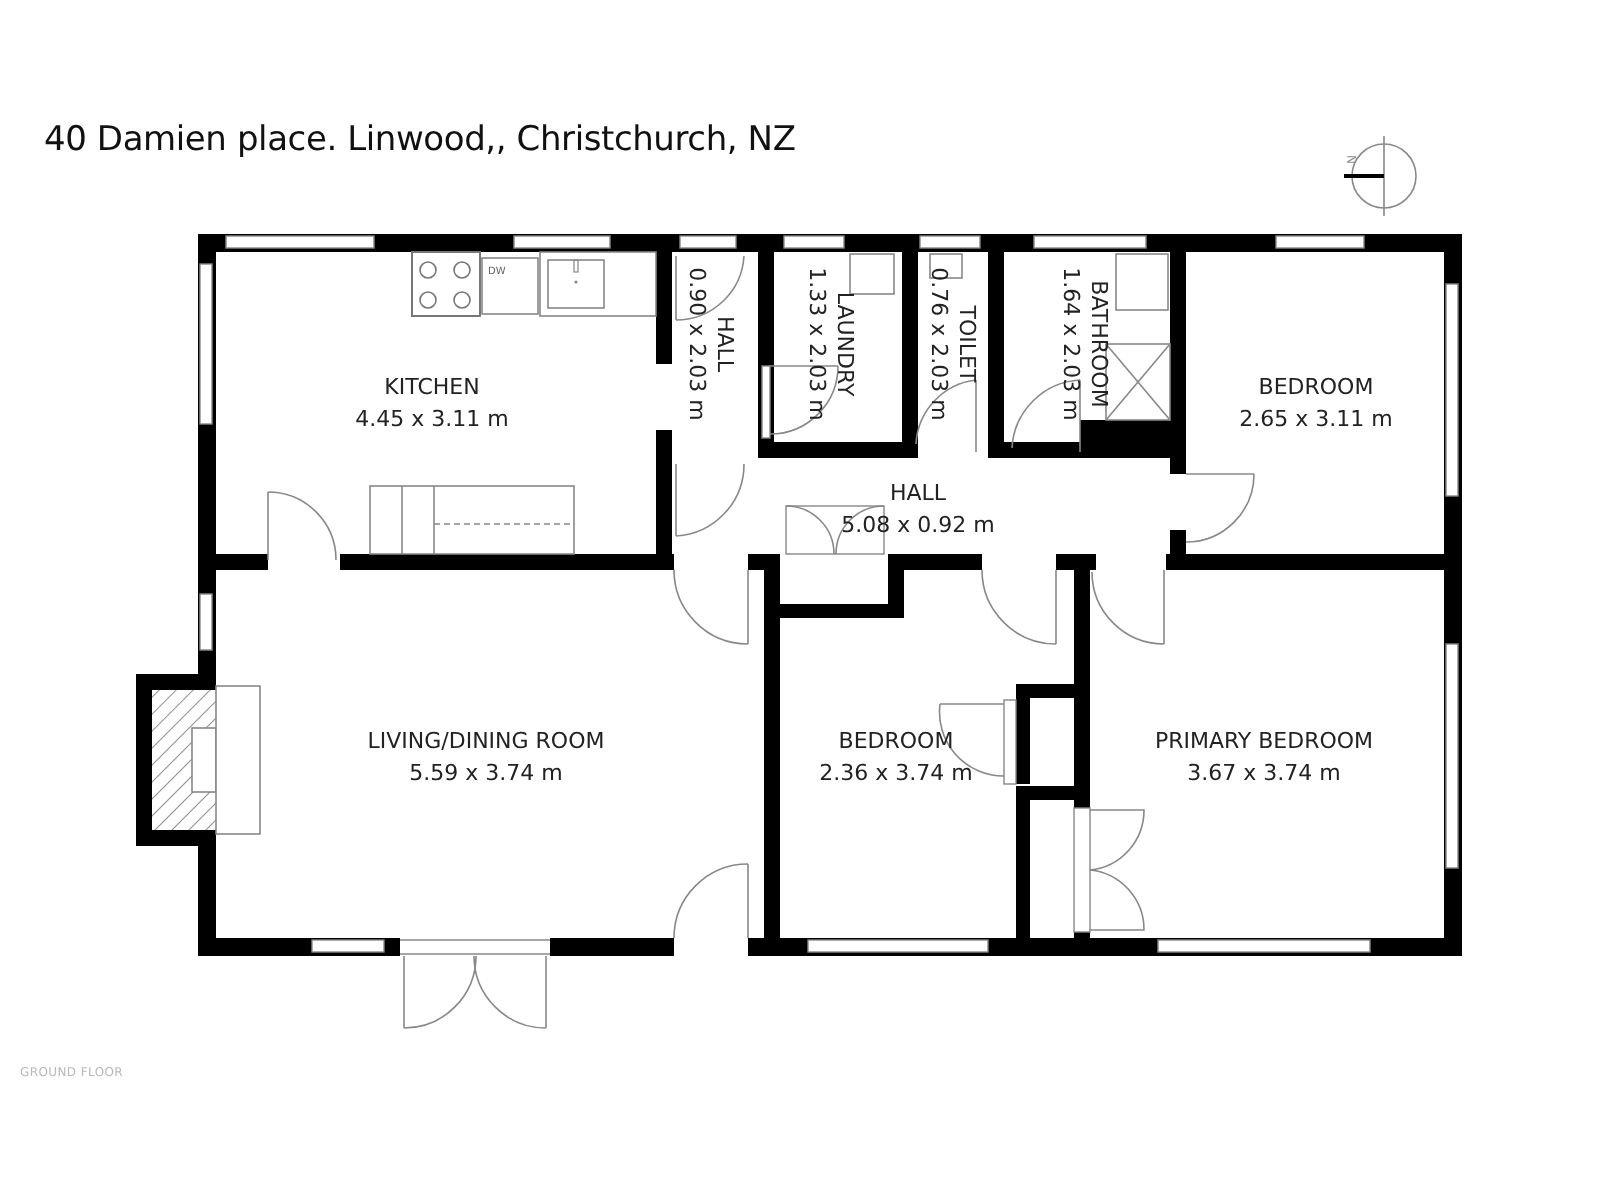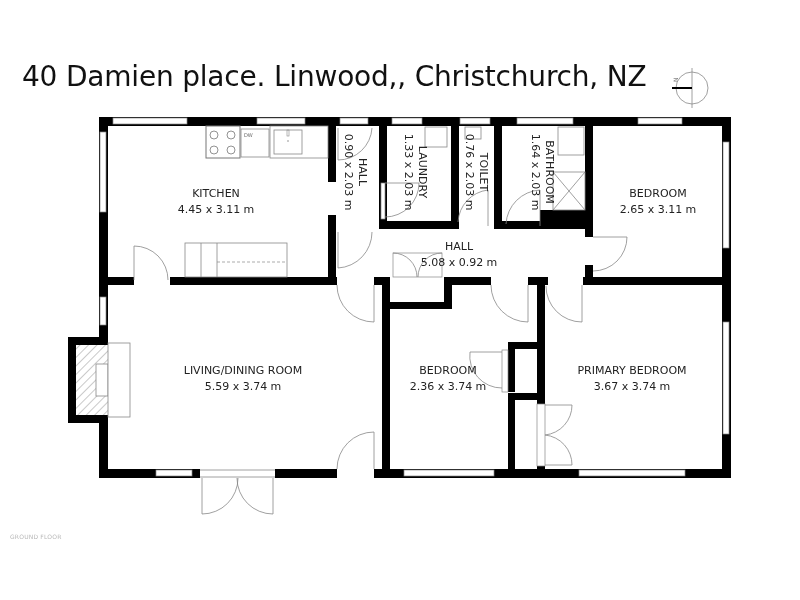--- a/index.html
+++ b/index.html
@@ -1,17 +1,17 @@
 <!DOCTYPE html>
 <html><head>
 <meta charset="utf-8">
 <style>
   html, body { margin: 0; padding: 0; background: #ffffff; }
   body { width: 800px; height: 600px; position: relative; overflow: hidden; font-family: "DejaVu Sans", sans-serif; }
-  .title { position: absolute; left: 22px; top: 60px; font-size: 28px; color: #111; font-family: "DejaVu Sans", sans-serif; letter-spacing: -0.2px; }
+  .title { position: absolute; left: 22px; top: 60px; font-size: 17px; color: #111; font-family: "DejaVu Sans", sans-serif; letter-spacing: -0.2px; }
   .floor-label { position: absolute; left: 10px; top: 533px; font-size: 6px; color: #b8b8b8; font-family: "DejaVu Sans", sans-serif; letter-spacing: 0.2px; }
   svg { position: absolute; left: 0; top: 0; }
   .room-name { font-family: "DejaVu Sans", sans-serif; font-size: 11px; fill: #222; }
   .room-dim { font-family: "DejaVu Sans", sans-serif; font-size: 11px; fill: #222; }
   .wall { fill: #000; }
   .win { fill: #fff; stroke: #888; stroke-width: 0.7; }
   .thin { fill: none; stroke: #888; stroke-width: 0.8; }
   .door-gap { fill: #fff; }
 </style>
 </head>

